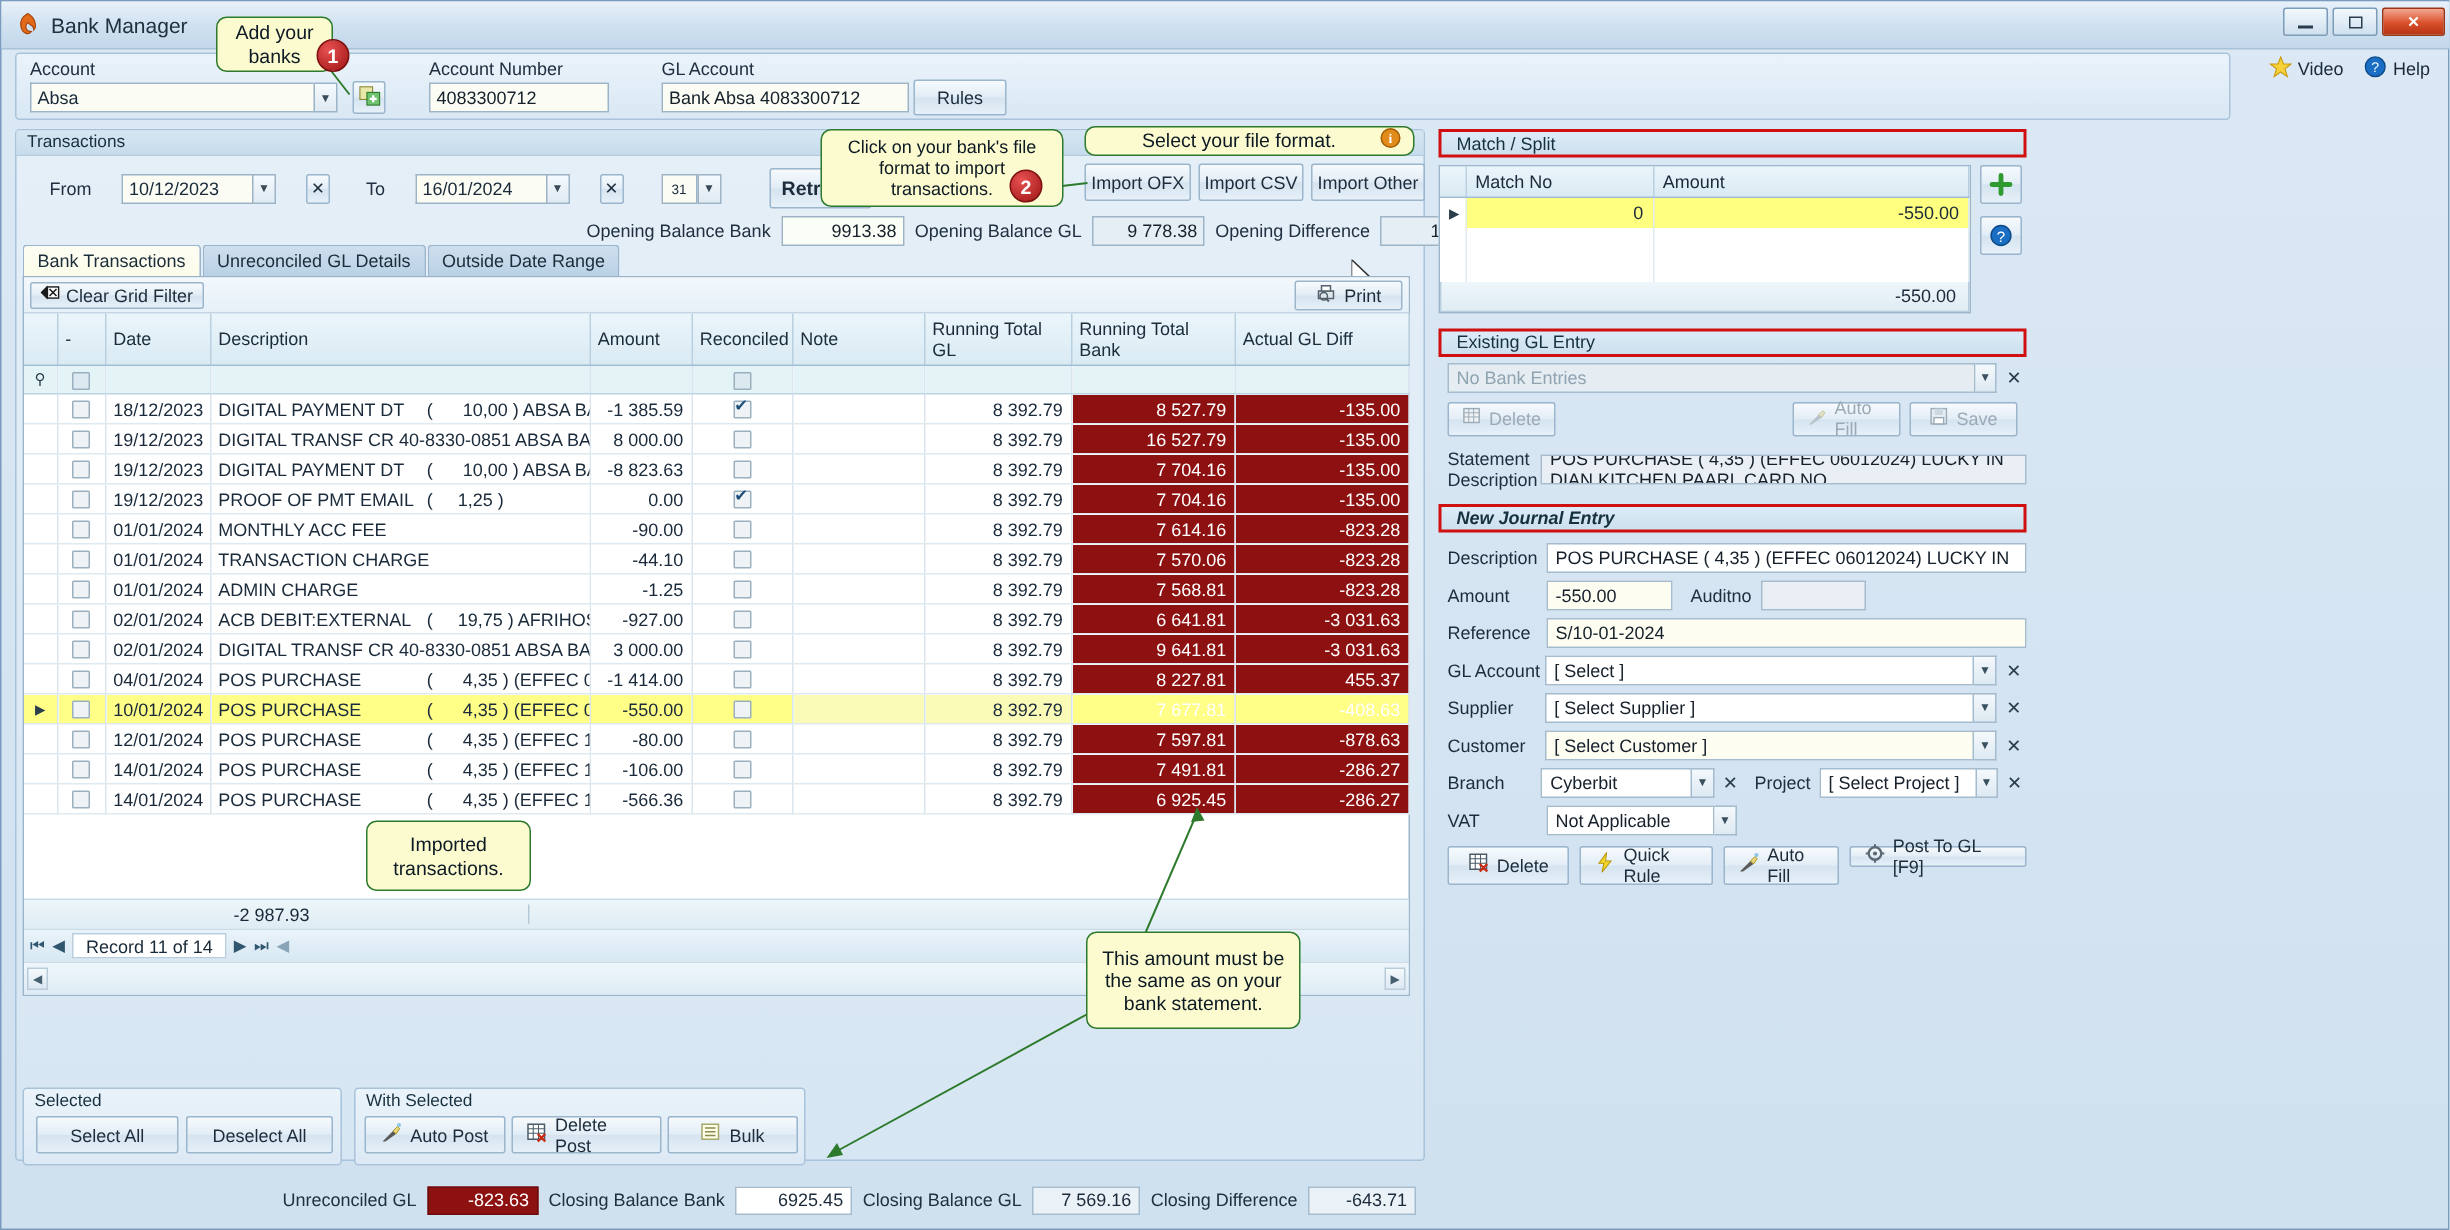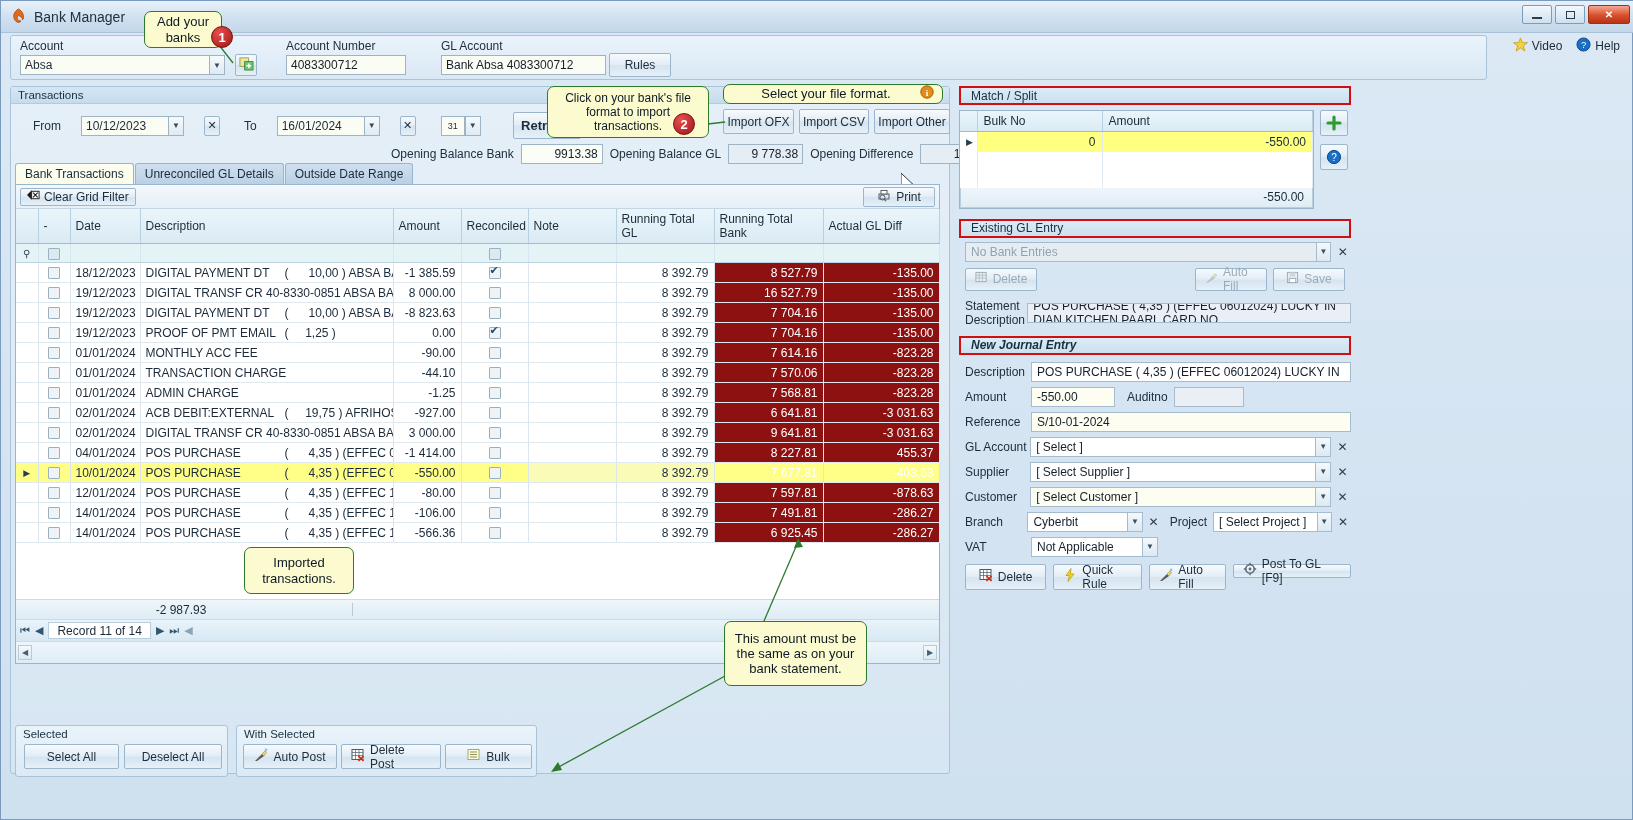--- a/index.html
+++ b/index.html
@@ -643,36 +643,46 @@
           <svg width="14" height="14" viewBox="0 0 14 14">
               <rect x="1" y="1.5" width="11" height="10" fill="#fdfde8" stroke="#a6a76a"></rect>
               <path d="M3 4 h7 M3 6.5 h7 M3 9 h7" stroke="#8a8b4e" stroke-width="1"></path>
             </svg>
         </span>
         <span>Bulk</span>
       </span>
     </div>
   </div>
 
+  <div class="statusbar">
+    <span class="lbl">Unreconciled GL</span>
+    <span class="sbox red" style="width:74px;">-823.63</span>
+    <span class="lbl">Closing Balance Bank</span>
+    <span class="sbox" style="width:78px;">6925.45</span>
+    <span class="lbl">Closing Balance GL</span>
+    <span class="sbox ro" style="width:72px;">7 569.16</span>
+    <span class="lbl">Closing Difference</span>
+    <span class="sbox ro" style="width:72px;">-643.71</span>
+  </div>
 
   <div class="rightcol">
 
     <div class="sec-hdr">Match / Split</div>
     <div style="display:flex;margin-top:5px;">
       <div class="ms-grid" style="width:355px;">
         <table>
           <colgroup>
               <col style="width:17px">
               <col style="width:125px">
               <col>
             </colgroup>
           <thead>
             <tr>
               <th></th>
-              <th>Bulk No</th>
+              <th>Match No</th>
               <th>Amount</th>
             </tr>
           </thead>
           <tbody>
             <tr>
               <td style="text-align:center;font-size:9px;color:#2b3e4c;">▶</td>
               <td class="y">0</td>
               <td class="y">-550.00</td>
             </tr>
             <tr>

